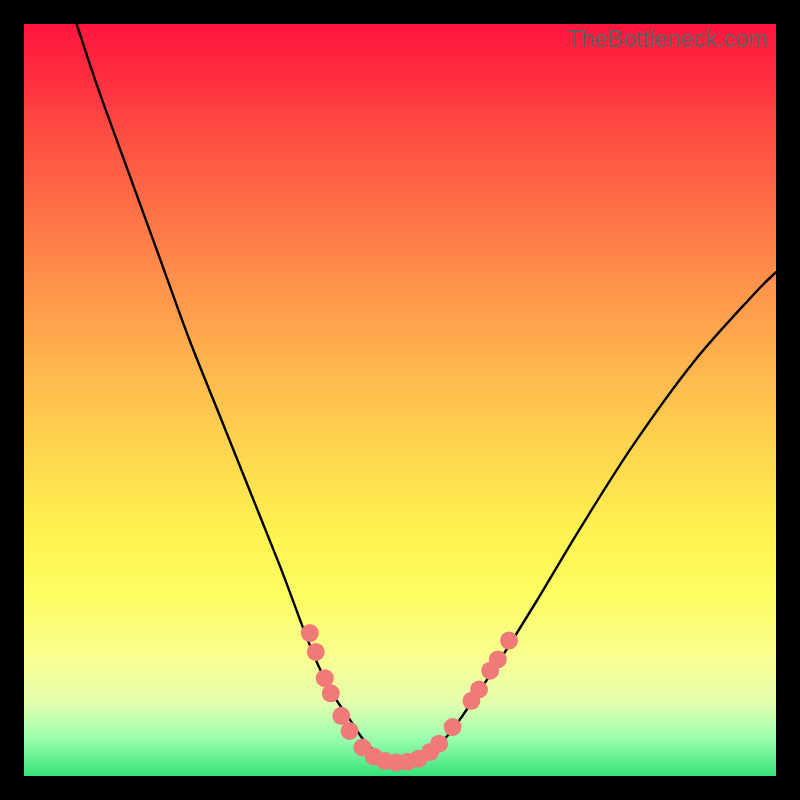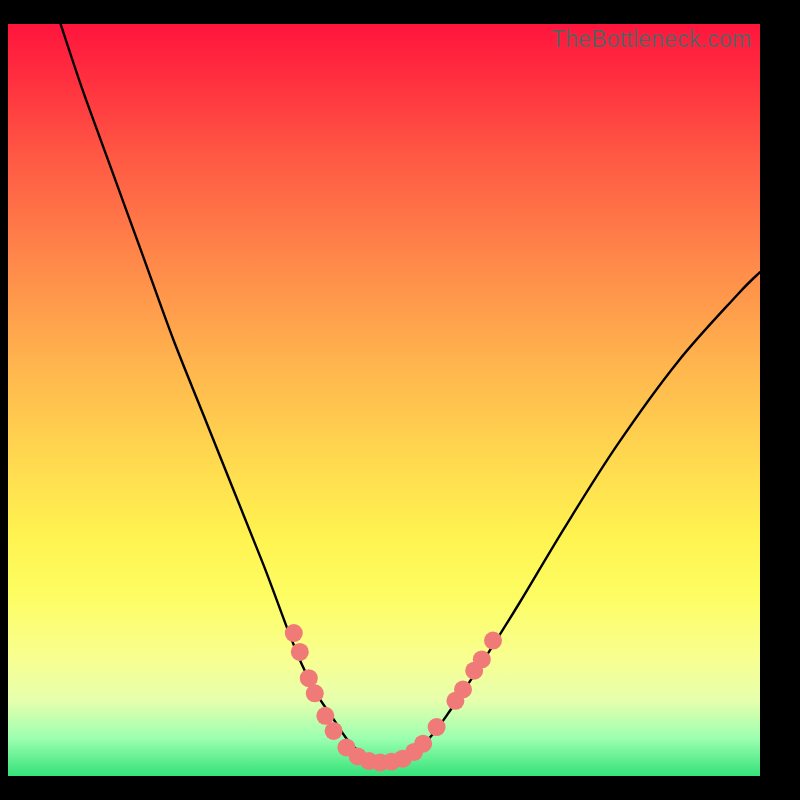--- a/index.html
+++ b/index.html
@@ -6,21 +6,21 @@
     margin: 0;
     padding: 0;
     width: 800px;
     height: 800px;
     background: #000;
     overflow: hidden;
     font-family: Arial, Helvetica, sans-serif;
   }
   .frame {
     position: absolute;
-    left: 8px;
+    left: 24px;
     top: 24px;
     width: 752px;
     height: 752px;
     background: linear-gradient(to bottom,
       #ff153d 0%,
       #ff2e3f 7%,
       #ff5a44 18%,
       #ff8a4a 32%,
       #ffb74e 46%,
       #ffd94f 58%,

